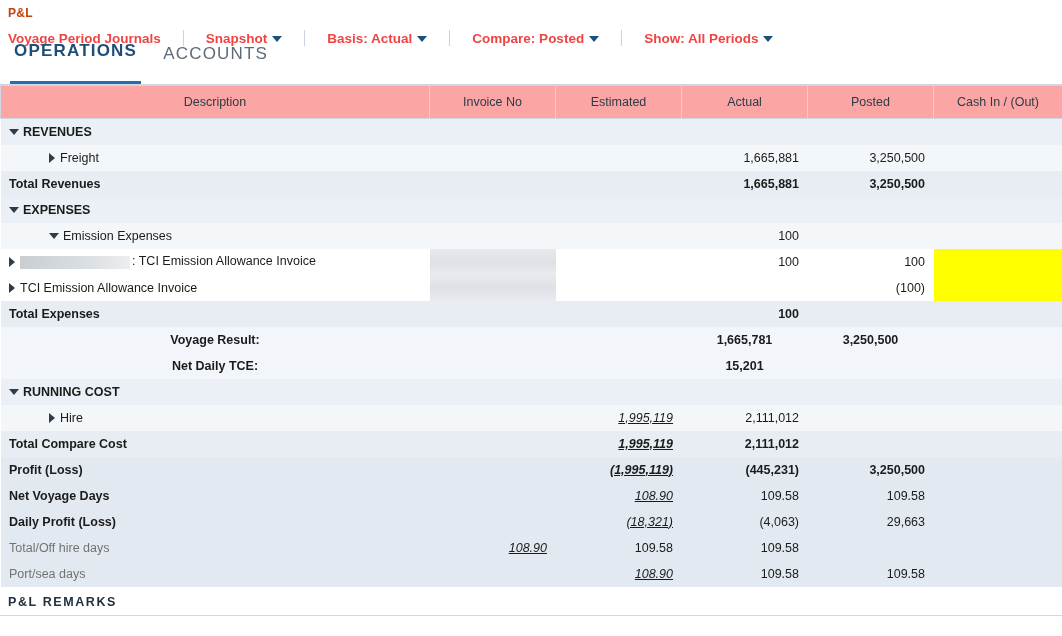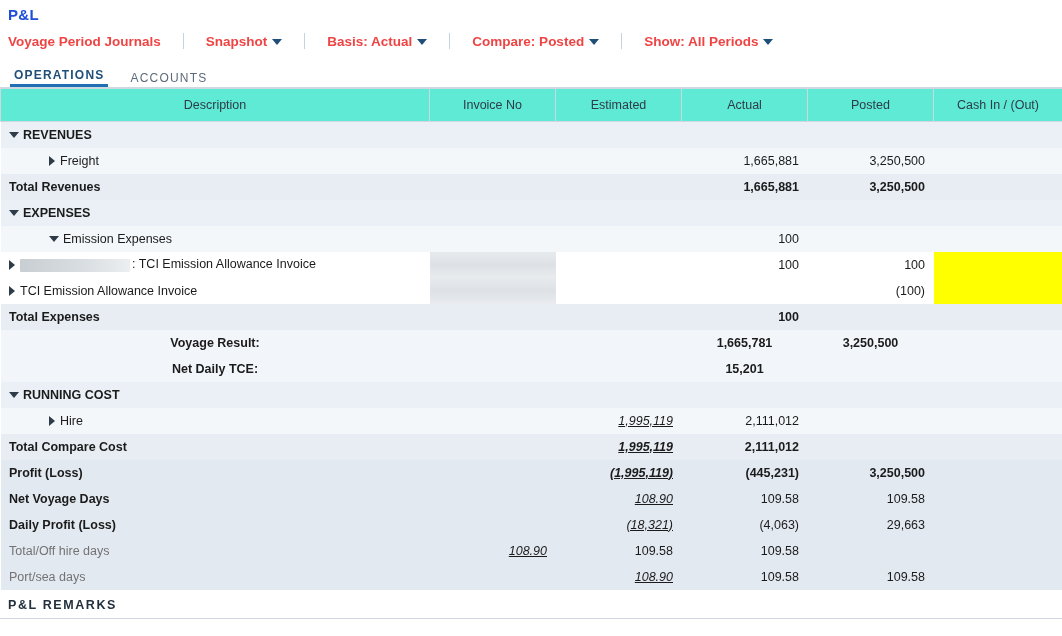--- a/index.html
+++ b/index.html
@@ -8,23 +8,23 @@
     width: 1062px; height: 636px;
     background: #ffffff;
     font-family: "Liberation Sans", sans-serif;
     color: #1b1b1b;
     overflow: hidden;
   }
   .page { width: 1062px; height: 636px; position: relative; }
 
   
   .title {
-    font-size: 15px;
+    font-size: 12px;
     font-weight: bold;
-    color: #1d4ed8;
+    color: #c2410c;
     padding: 6px 0 4px 8px;
     letter-spacing: 0.3px;
   }
 
   
   .toolbar {
     display: flex;
     align-items: center;
     padding: 6px 0 8px 8px;
     gap: 22px;
@@ -57,41 +57,41 @@
   
   .tabs {
     display: flex;
     align-items: flex-end;
     gap: 18px;
     padding: 6px 0 0 10px;
     border-bottom: 1px solid #cfd8e0;
     height: 30px;
   }
   .tab {
-    font-size: 12px;
+    font-size: 17px;
     letter-spacing: 1.2px;
     color: #5c6b7a;
-    padding: 2px 4px 2px 4px;
+    padding: 2px 4px 20px 4px;
     cursor: pointer;
   }
   .tab.active {
     color: #1f4e79;
     font-weight: bold;
     border-bottom: 3px solid #1f6fb2;
   }
 
   
   table.grid {
     width: 1062px;
     border-collapse: collapse;
     table-layout: fixed;
     font-size: 12.5px;
   }
   table.grid th {
-    background: #5eead4;
+    background: #fca5a5;
     border: 1px solid #cfd8e0;
     border-top: 1px solid #cfd8e0;
     font-weight: normal;
     color: #2e3b48;
     height: 33px;
     font-size: 12.5px;
     text-align: center;
     padding: 4px 6px;
   }
   table.grid td {

